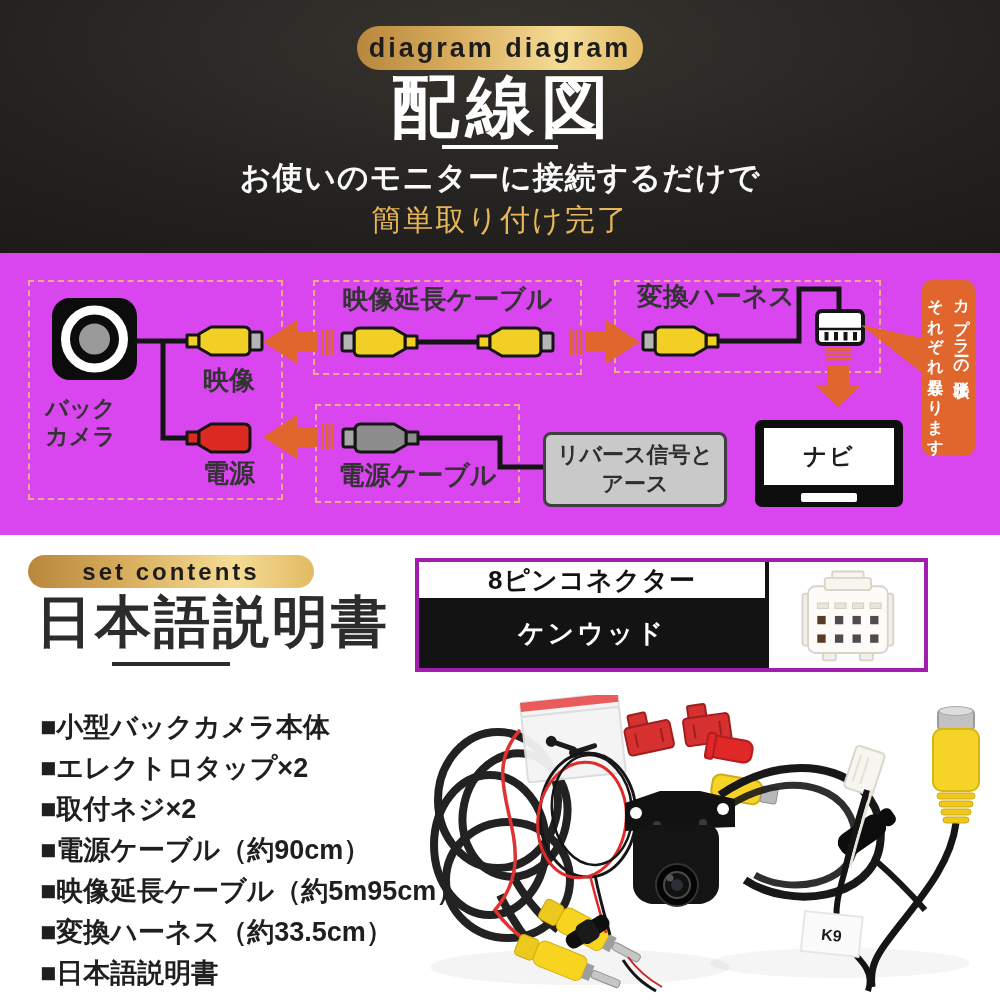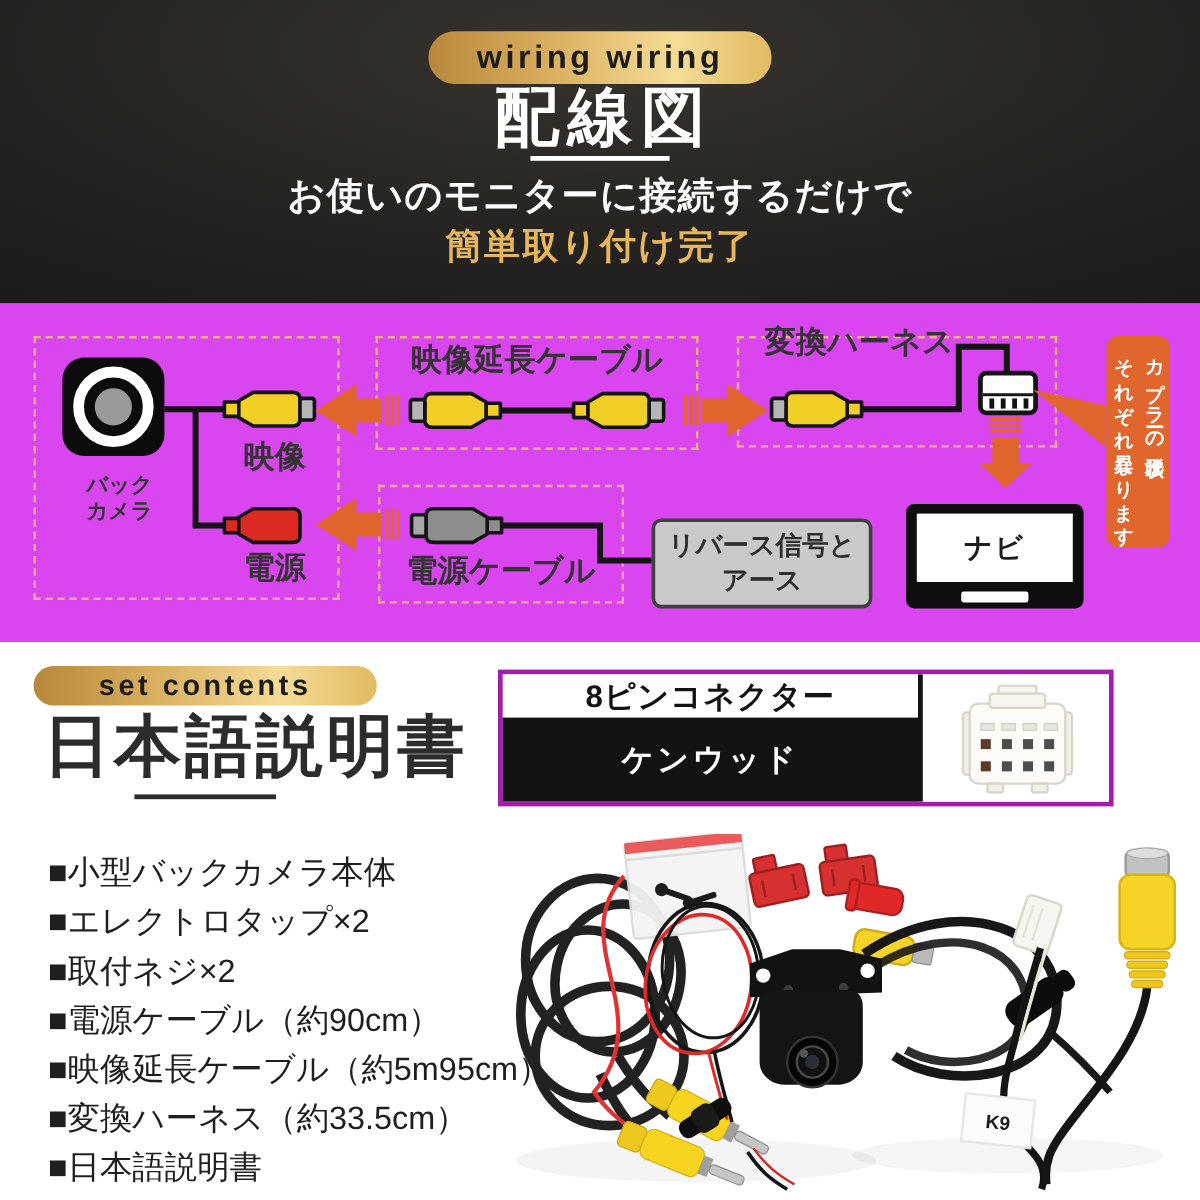--- a/index.html
+++ b/index.html
@@ -13,38 +13,38 @@
     position:absolute; left:0; top:0; width:1000px; height:253px;
     background:radial-gradient(130% 170% at 50% 16%, #37342f 0%, #242220 40%, #100f0e 100%);
     display:flex; flex-direction:column; align-items:center;
   }
   .gold-pill {
     background:linear-gradient(90deg,#b8873c 0%,#d9ae5e 35%,#f5dc96 72%,#e2ba62 100%);
     border-radius:26px; display:flex; align-items:center; justify-content:center;
   }
   .hero .gold-pill { margin-top:26px; width:286px; height:44px; }
   .hero-badge-text { font-size:27px; font-weight:700; letter-spacing:3px; color:#1c1c1c; }
-  .hero-title { margin-top:0px; font-size:54px; font-weight:900; color:#ffffff; letter-spacing:7px; line-height:1.06; text-indent:7px;text-align:center; }
+  .hero-title { margin-top:0px; font-size:68px; font-weight:900; color:#ffffff; letter-spacing:7px; line-height:1.06; text-indent:7px;text-align:center; }
   .hero-rule { width:116px; height:4px; background:#ffffff; margin-top:3px; }
   .hero-sub1 { margin-top:8px; font-size:31px; font-weight:700; color:#fafafa; letter-spacing:1px; }
-  .hero-sub2 { margin-top:1px; font-size:30px; font-weight:700; color:#e7b658; letter-spacing:2px; }
+  .hero-sub2 { margin-top:1px; font-size:30px; font-weight:400; color:#e7b658; letter-spacing:2px; }
 
   
   .diagram { position:absolute; left:0; top:253px; width:1000px; height:282px; background:#d946ef; }
   .dashed-box { position:absolute; border:2px dashed #efab8b; }
   .box-camera  { left:28px;  top:27px;  width:255px; height:220px; }
   .box-vcable  { left:313px; top:27px;  width:269px; height:95px; }
   .box-harness { left:614px; top:27px;  width:267px; height:93px; }
   .box-pcable  { left:315px; top:151px; width:205px; height:99px; }
   .diagram svg.wires { position:absolute; left:0; top:0; width:1000px; height:282px; }
   .dlabel { position:absolute; font-weight:700; color:#333; text-align:center; }
   .lbl-vcable  { left:313px; top:29px;  width:269px; font-size:26px; }
-  .lbl-harness { left:616px; top:14px;  width:200px; font-size:26px; }
+  .lbl-harness { left:616px; top:26px;  width:200px; font-size:26px; }
   .lbl-pcable  { left:315px; top:205px; width:205px; font-size:26px; }
-  .lbl-camera  { left:33px;  top:141px; width:133px; font-size:18px; line-height:1.22; white-space:pre-line; }
+  .lbl-camera  { left:14px;  top:141px; width:133px; font-size:23px; line-height:1.22; white-space:pre-line; }
   .lbl-video   { left:190px; top:110px; width:78px;  font-size:26px; }
   .lbl-power   { left:190px; top:203px; width:78px;  font-size:26px; }
   .reverse-box {
     position:absolute; left:543px; top:179px; width:184px; height:75px;
     background:#c9c9c9; border:3px solid #3f3f3f; border-radius:8px;
     display:flex; align-items:center; justify-content:center;
     font-size:22px; font-weight:700; color:#2e2e2e; line-height:1.3; text-align:center; white-space:pre-line;
   }
   .navi { position:absolute; left:755px; top:167px; width:148px; height:87px; background:#0e0e0e; border-radius:7px; }
   .navi-screen {
@@ -71,31 +71,31 @@
   .sc-rule { position:absolute; left:112px; top:127px; width:118px; height:4px; background:#2c2c2c; }
   .spec-table {
     position:absolute; left:415px; top:23px; width:513px; height:114px;
     border:4px solid #a21caf; background:#fff; display:flex;
   }
   .spec-left { flex:1; display:flex; flex-direction:column; }
   .spec-head { height:36px; display:flex; align-items:center; justify-content:center; font-size:26px; font-weight:700; color:#131313; background:#fff; letter-spacing:1px; }
   .spec-val  { flex:1; display:flex; align-items:center; justify-content:center; font-size:26px; font-weight:700; color:#ffffff; background:#131313; letter-spacing:3px; }
   .spec-img  { width:159px; border-left:4px solid #131313; background:#fff; display:flex; align-items:center; justify-content:center; }
   .kit-list { position:absolute; left:40px; top:172px; }
-  .kit-item { height:41px; line-height:41px; font-size:27px; font-weight:400; color:#1f1f1f; white-space:nowrap; }
+  .kit-item { height:41px; line-height:41px; font-size:27px; font-weight:700; color:#1f1f1f; white-space:nowrap; }
   .photo { position:absolute; left:420px; top:160px; width:580px; height:305px; }
 </style>
 </head>
 <body>
 
 <div class="page">
 
   <header class="hero">
     <div class="gold-pill">
-      <span class="hero-badge-text">wiring wiring</span>
+      <span class="hero-badge-text">diagram diagram</span>
     </div>
     <h1 class="hero-title">配線図</h1>
     <div class="hero-rule"></div>
     <p class="hero-sub1">お使いのモニターに接続するだけで</p>
     <p class="hero-sub2">簡単取り付け完了</p>
   </header>
 
   <section class="diagram">
     <div class="dashed-box box-camera"></div>
     <div class="dashed-box box-vcable"></div>

